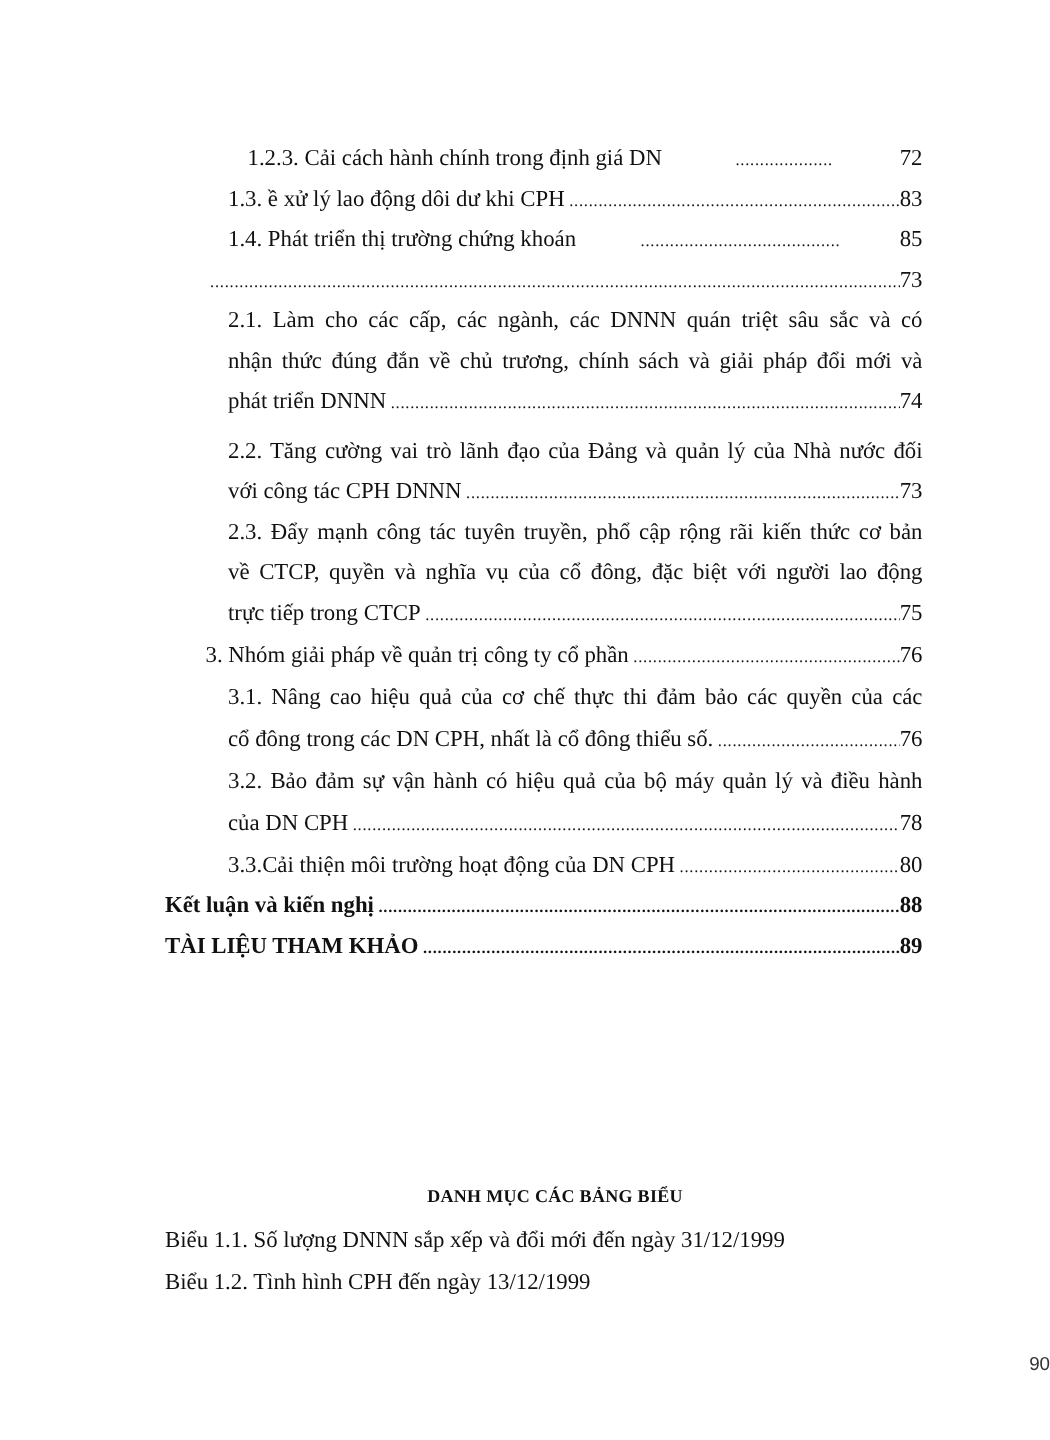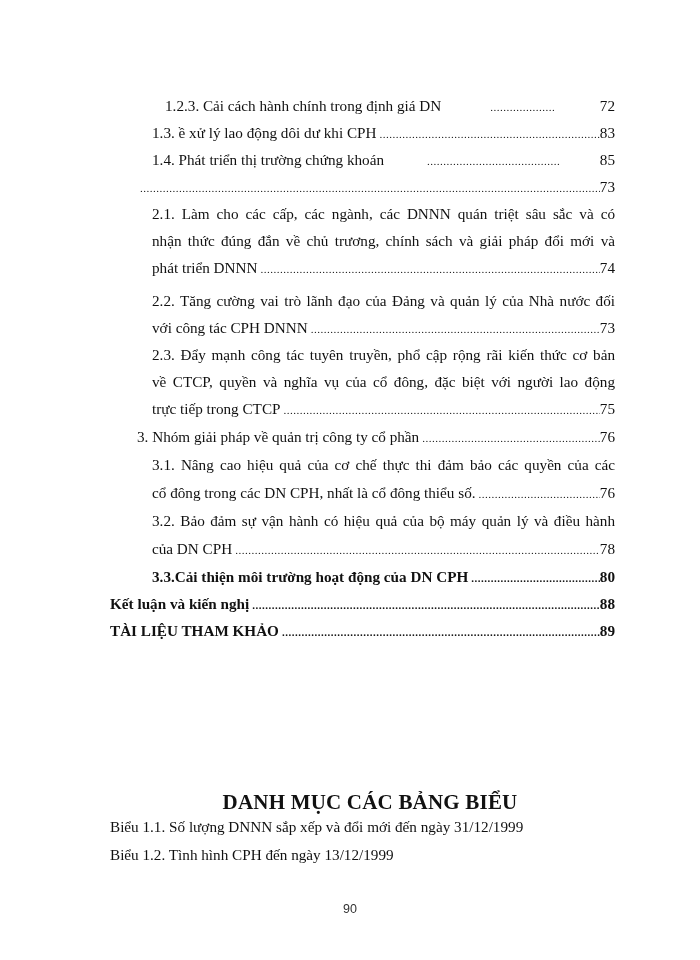--- a/index.html
+++ b/index.html
@@ -10,24 +10,24 @@
               font-size: 15.2px; line-height: 27px; white-space: nowrap;
               display: flex; align-items: baseline; }
   .toc-line .txt { flex: 0 0 auto; }
   .toc-line .dots { flex: 1 1 auto; overflow: hidden; white-space: nowrap;
                     font-size: 11px; letter-spacing: 0.5px; margin-left: 3px; }
   .toc-line .dots::before { content: "................................................................................................................................................................................................................"; }
   .toc-line .pg { flex: 0 0 auto; }
   .toc-line.justify { display: block; text-align: justify; text-align-last: justify; }
   .bold { font-weight: bold; }
   .heading { position: absolute; left: 0; width: 700px; top: 790px; text-align: center;
-             font-weight: bold; font-size: 21px; letter-spacing: 0.2px; padding-left: 40px; box-sizing: border-box; }
+             font-weight: bold; font-size: 12px; letter-spacing: 0.2px; padding-left: 40px; box-sizing: border-box; }
   .figline { position: absolute; left: 110px; font-size: 15.2px; }
   .figline b { font-weight: normal; }
-  .pagenum { position: absolute; top: 902px; left: 0; width: 700px; text-align: center;
+  .pagenum { position: absolute; top: 902px; left: 0; width: 700px; text-align: right;
              font-family: "Liberation Sans", "DejaVu Sans", sans-serif; font-size: 12.5px; color: #333; box-sizing: border-box; }
 </style>
 </head>
 <body>
 
 <div class="page">
 
   <div class="toc-line" style="top:92px; left:165px;gap:46px;">
     <span class="txt">1.2.3. Cải cách hành chính trong định giá DN</span>
     <span class="dots"></span>
@@ -87,21 +87,21 @@
     <span class="pg">76</span>
   </div>
 
   <div class="toc-line justify" style="top:507px; left:152px;">3.2. Bảo đảm sự vận hành có hiệu quả của bộ máy quản lý và điều hành</div>
   <div class="toc-line" style="top:535px; left:152px;">
     <span class="txt">của DN CPH</span>
     <span class="dots"></span>
     <span class="pg">78</span>
   </div>
 
-  <div class="toc-line" style="top:563px; left:152px;font-weight:bold;">
+  <div class="toc-line" style="top:563px; left:152px;">
     <span class="txt">3.3.Cải thiện môi trường hoạt động của DN CPH</span>
     <span class="dots"></span>
     <span class="pg">80</span>
   </div>
 
   <div class="toc-line bold" style="top:590px; left:110px;">
     <span class="txt">Kết luận và kiến nghị</span>
     <span class="dots"></span>
     <span class="pg">88</span>
   </div>

